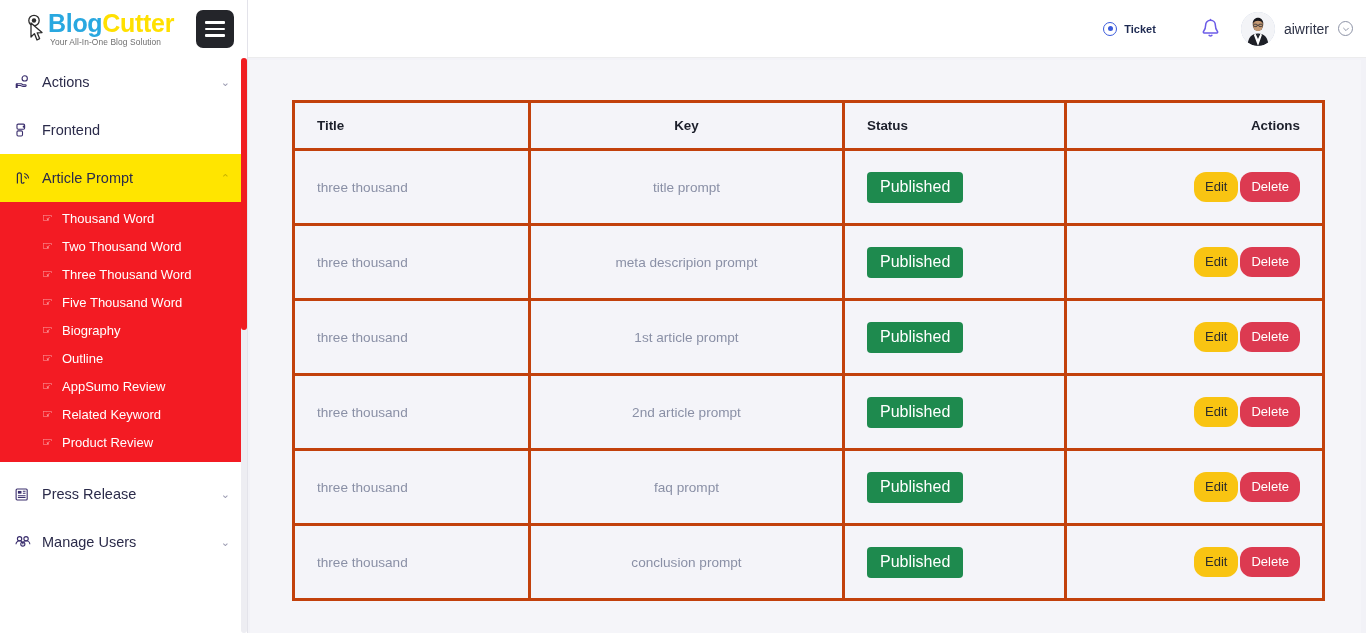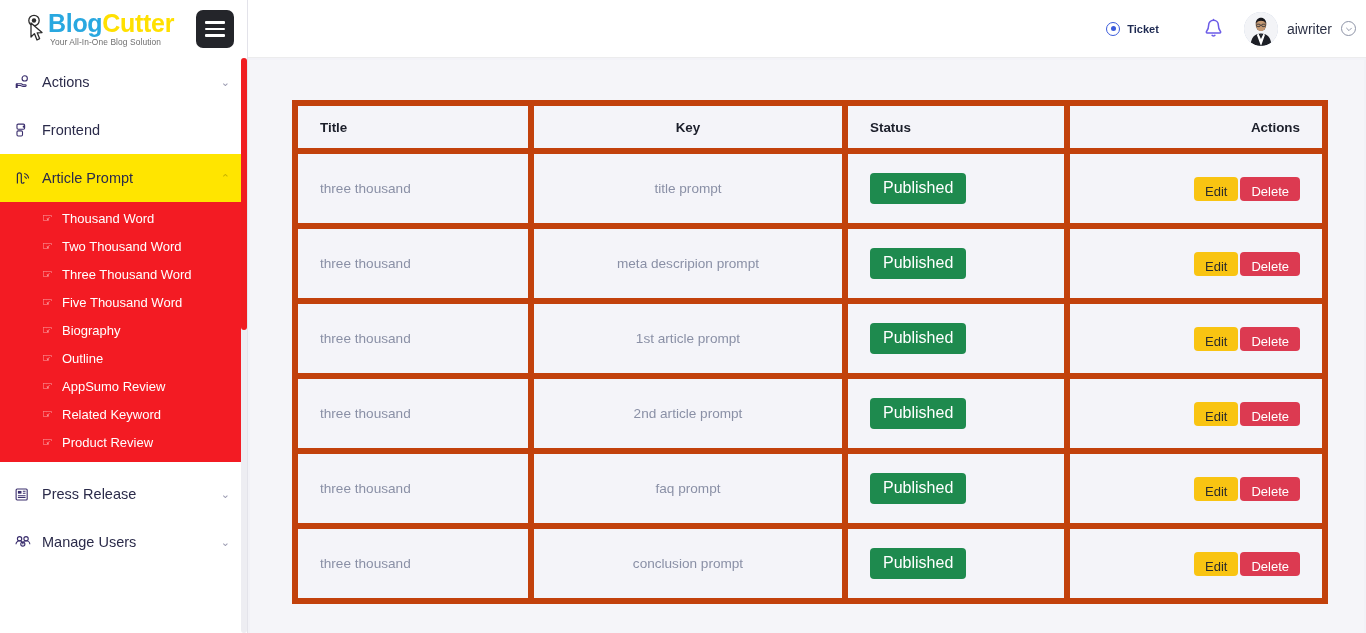--- a/index.html
+++ b/index.html
@@ -119,40 +119,40 @@
     margin: 2px 10px 0 2px;
     background: #f5f5f9;
     min-height: 590px;
     padding: 40px 36px 0 42px;
   }
   table.data {
     width: 1030px; border-collapse: collapse;
     background: #f4f4f9; table-layout: fixed;
   }
   table.data th, table.data td {
-    border: 6px solid #c2410c;
+    border: 3px solid #c2410c;
     vertical-align: middle;
   }
   table.data th {
     font-size: 13.4px; color: #1c1f2b; font-weight: bold;
     height: 48px; padding: 0 22px; background: #f4f4f9;
   }
   table.data td { height: 75px; padding: 0 22px; font-size: 13.6px; color: #8a90a6; }
   .c-title { width: 236px; text-align: left; }
   .c-key   { width: 314px; text-align: center; }
   .c-stat  { width: 222px; text-align: left; margin-left: 16px; }
   .c-act   { width: 258px; text-align: right; }
 
   .badge {
     display: inline-block; background: #1e8a4e; color: #fff;
     font-size: 16px; padding: 7px 13px 8px; border-radius: 4px; line-height: 1;
   }
   .btn {
     display: inline-block; font-size: 13px; line-height: 1;
-    padding: 8px 11px 3px; border-radius: 4px; border: none; cursor: pointer;
+    padding: 8px 11px 9px; border-radius: 12px; border: none; cursor: pointer;
     font-family: "Liberation Sans", sans-serif;
   }
   .btn-edit { background: #f9c412; color: #2b2b2b; margin-right: 2px; }
   .btn-del  { background: #dc3a51; color: #ffffff; }
   svg { display: block; }
 </style>
 </head>
 <body>
 
 <div class="app">

